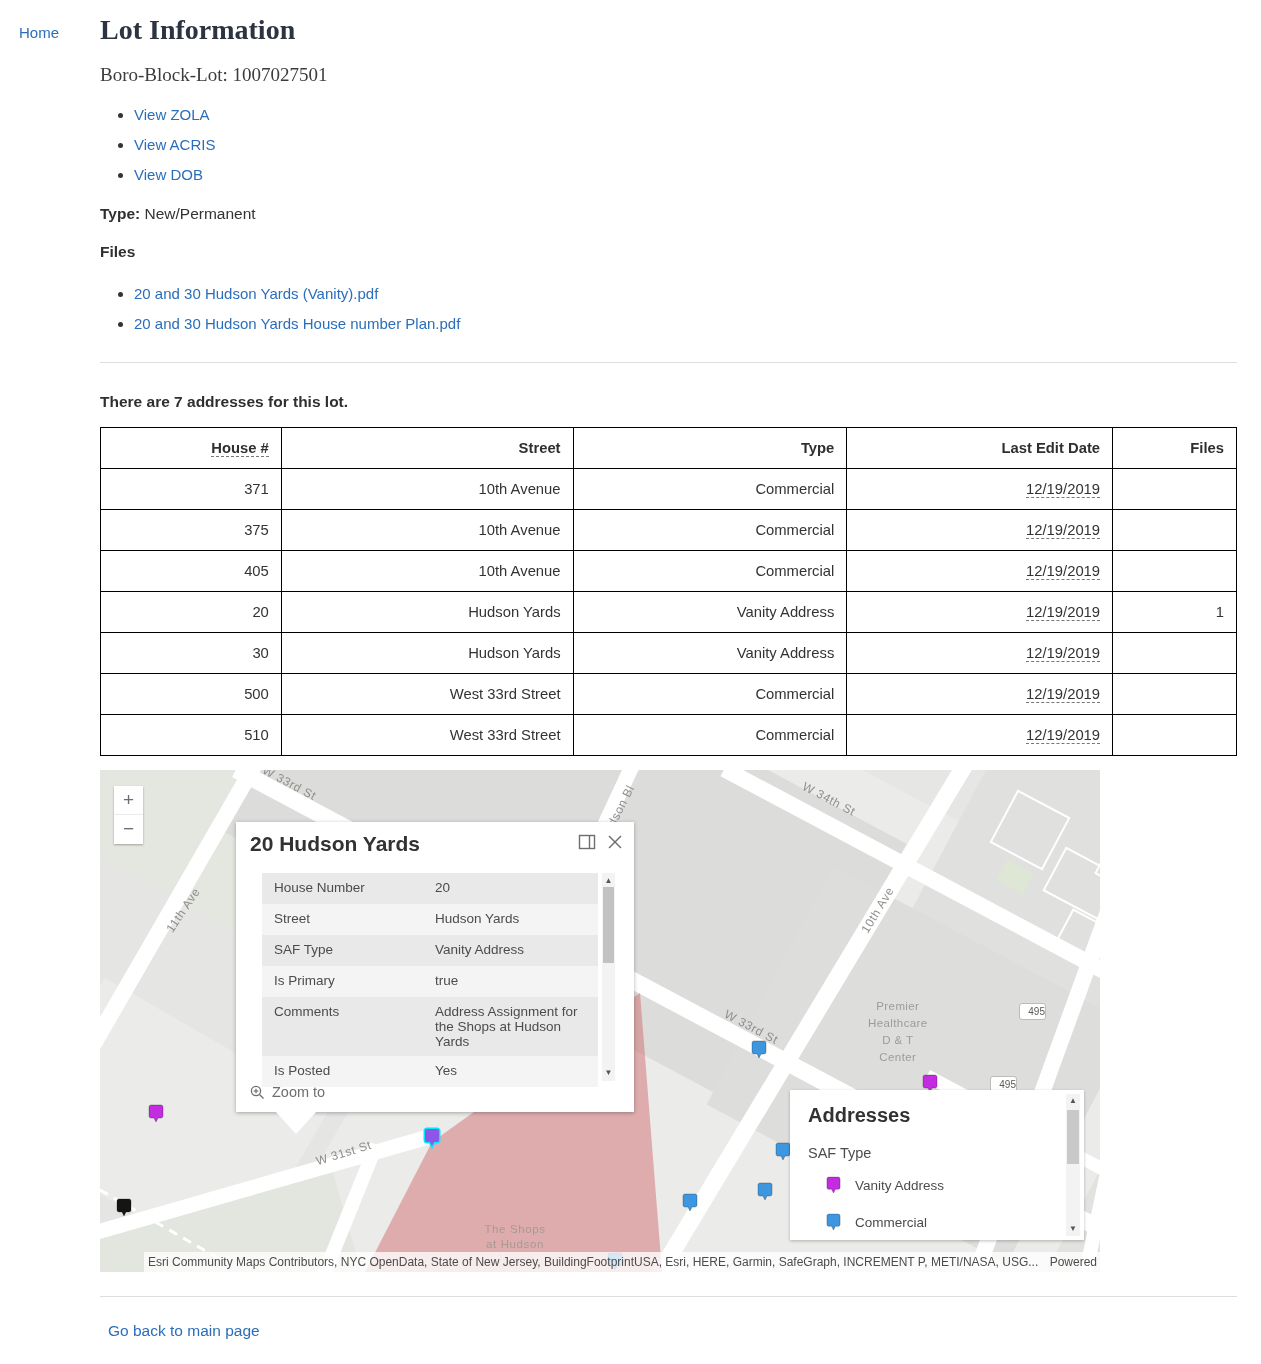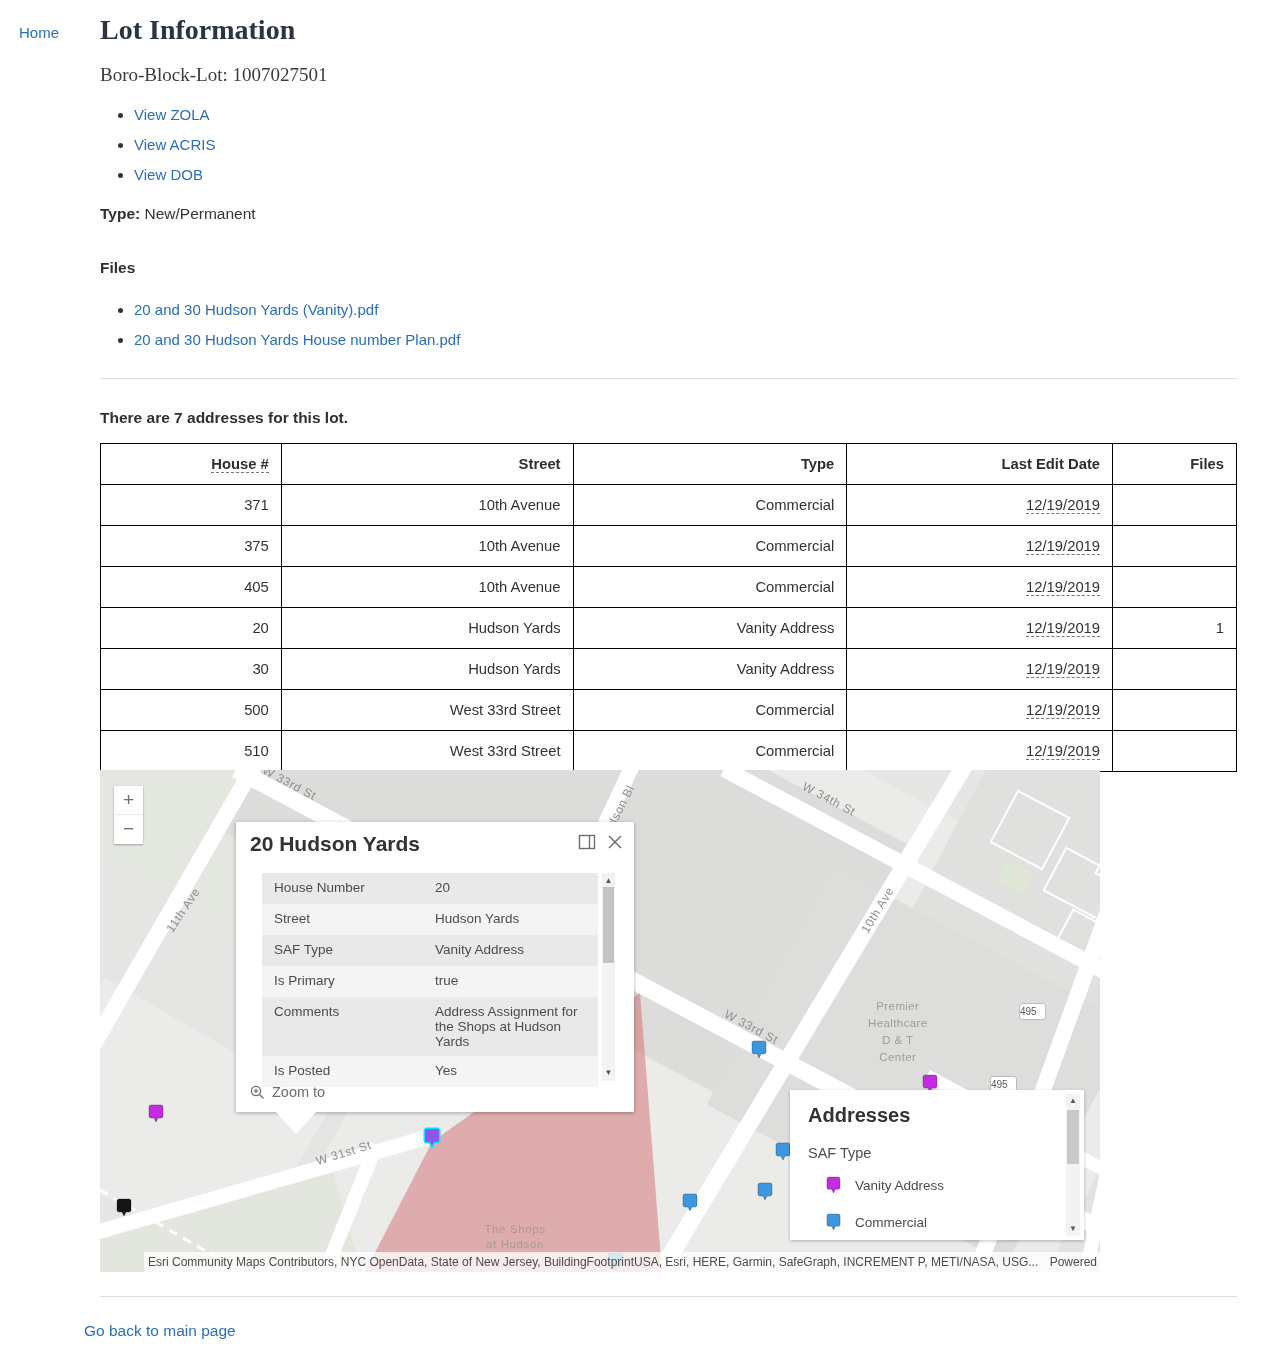--- a/index.html
+++ b/index.html
@@ -6,38 +6,38 @@
   html,body { background:#fff; font-family:"Liberation Sans", sans-serif; color:#333; }
   body { width:1261px; height:1364px; position:relative; overflow:hidden; }
   a { text-decoration:none; }
   .link { color:#2a6ebb; cursor:pointer; }
   .home-link { position:absolute; left:19px; top:24px; font-size:15px; }
   .content { position:absolute; left:100px; top:14px; width:1137px; }
   h1 { font-family:"Liberation Serif", serif; font-size:28px; font-weight:700; color:#2b3440; margin-bottom:18px; }
   .subtitle { font-family:"Liberation Serif", serif; font-size:19px; color:#3c3c3c; margin-bottom:20px; }
   ul.links { list-style:disc; padding-left:34px; margin-bottom:22px;margin-top:7px; }
   ul.links li { margin-bottom:13px; font-size:15px; color:#333; }
-  .para { font-size:15.5px; margin-bottom:36px; }
+  .para { font-size:15.5px; margin-bottom:20px; }
   .para b { color:#2f2f2f; }
   .bold-line { font-size:15.5px; font-weight:700; color:#2f2f2f; margin-bottom:24px; }
   hr.rule { border:none; border-top:1px solid #ddd; margin:30px 0 0 0; }
   .count-line { font-size:15.5px; font-weight:700; color:#2f2f2f; margin:30px 0 16px 0; }
 
   table.addr { border-collapse:collapse; width:1137px; font-size:14.8px; }
   table.addr th, table.addr td { border:1px solid #000000; text-align:right; padding:10px 12px; height:41px; font-weight:400; }
   table.addr th { font-weight:700; color:#2f2f2f; }
   .dotted { border-bottom:1px dashed #777; }
 
   
   .map { position:absolute; left:100px; top:770px; width:1000px; height:502px; background:#ebebea; overflow:hidden; }
   .blk { position:absolute; z-index:1; }
   .road { position:absolute; background:#fff; transform-origin:0 0; z-index:2; }
   .lot-svg { position:absolute; left:0; top:0; z-index:3; }
   .maplabel { position:absolute; z-index:4; font-size:12px; color:#8e8e8c; letter-spacing:0.6px; white-space:nowrap; }
-  .shield { position:absolute; z-index:4; width:27px; height:17px; background:#fff; border:1px solid #bcbcba; border-radius:3px; font-size:10px; color:#5a5a58; text-align:left; line-height:15px; }
+  .shield { position:absolute; z-index:4; width:27px; height:17px; background:#fff; border:1px solid #bcbcba; border-radius:3px; font-size:10px; color:#5a5a58; text-align:right; line-height:15px; }
   .pin { position:absolute; z-index:4; }
   .bldg { position:absolute; border:2px solid #fff; z-index:1; }
 
   .zoomctl { position:absolute; left:14px; top:16px; width:29px; z-index:5; box-shadow:0 1px 2px rgba(0,0,0,.3); }
   .zoomctl .zbtn { width:29px; height:29px; background:#fff; color:#6e6e6e; font-size:19px; text-align:center; line-height:28px; cursor:pointer; }
   .zoomctl .zbtn:first-child { border-bottom:1px solid #ebebeb; }
 
   .popup { position:absolute; left:136px; top:52px; width:398px; height:290px; background:#fff; z-index:5; box-shadow:0 1px 4px rgba(0,0,0,.3); }
   .popup-tail { position:absolute; left:176px; top:342px; width:0; height:0; z-index:5;
     border-left:20px solid transparent; border-right:20px solid transparent; border-top:22px solid #fff; }
@@ -58,21 +58,21 @@
   .legend-title { position:absolute; left:18px; top:14px; font-size:20px; font-weight:700; color:#323232; }
   .legend-sub { position:absolute; left:18px; top:55px; font-size:14.5px; color:#4c4c4c; }
   .litem { position:absolute; left:36px; display:flex; align-items:center; gap:14px; font-size:13.5px; color:#4c4c4c; }
   .lscroll { position:absolute; right:4px; top:4px; width:14px; height:142px; background:#f3f3f3; }
   .lscroll .thumb { position:absolute; left:1px; top:16px; width:12px; height:54px; background:#c9c9c9; }
 
   .attrib { position:absolute; left:0; bottom:0; width:1000px; height:20px; background:rgba(255,255,255,0.78); z-index:6; font-size:12px; color:#4c4c4c; line-height:20px;margin-left:44px; }
   .attrib .src { position:absolute; left:4px; white-space:nowrap; }
   .attrib .pow { position:absolute; right:7px; }
 
-  .back { position:absolute; left:84px; top:1322px; font-size:15.5px; }
+  .back { position:absolute; left:108px; top:1322px; font-size:15.5px; }
   hr.rule2 { position:absolute; left:100px; top:1296px; width:1137px; border:none; border-top:1px solid #ddd; }
 </style>
 </head>
 <body>
 
 <a class="link home-link">Home</a>
 
 <div class="content">
   <h1>Lot Information</h1>
   <div class="subtitle">Boro-Block-Lot: 1007027501</div>

